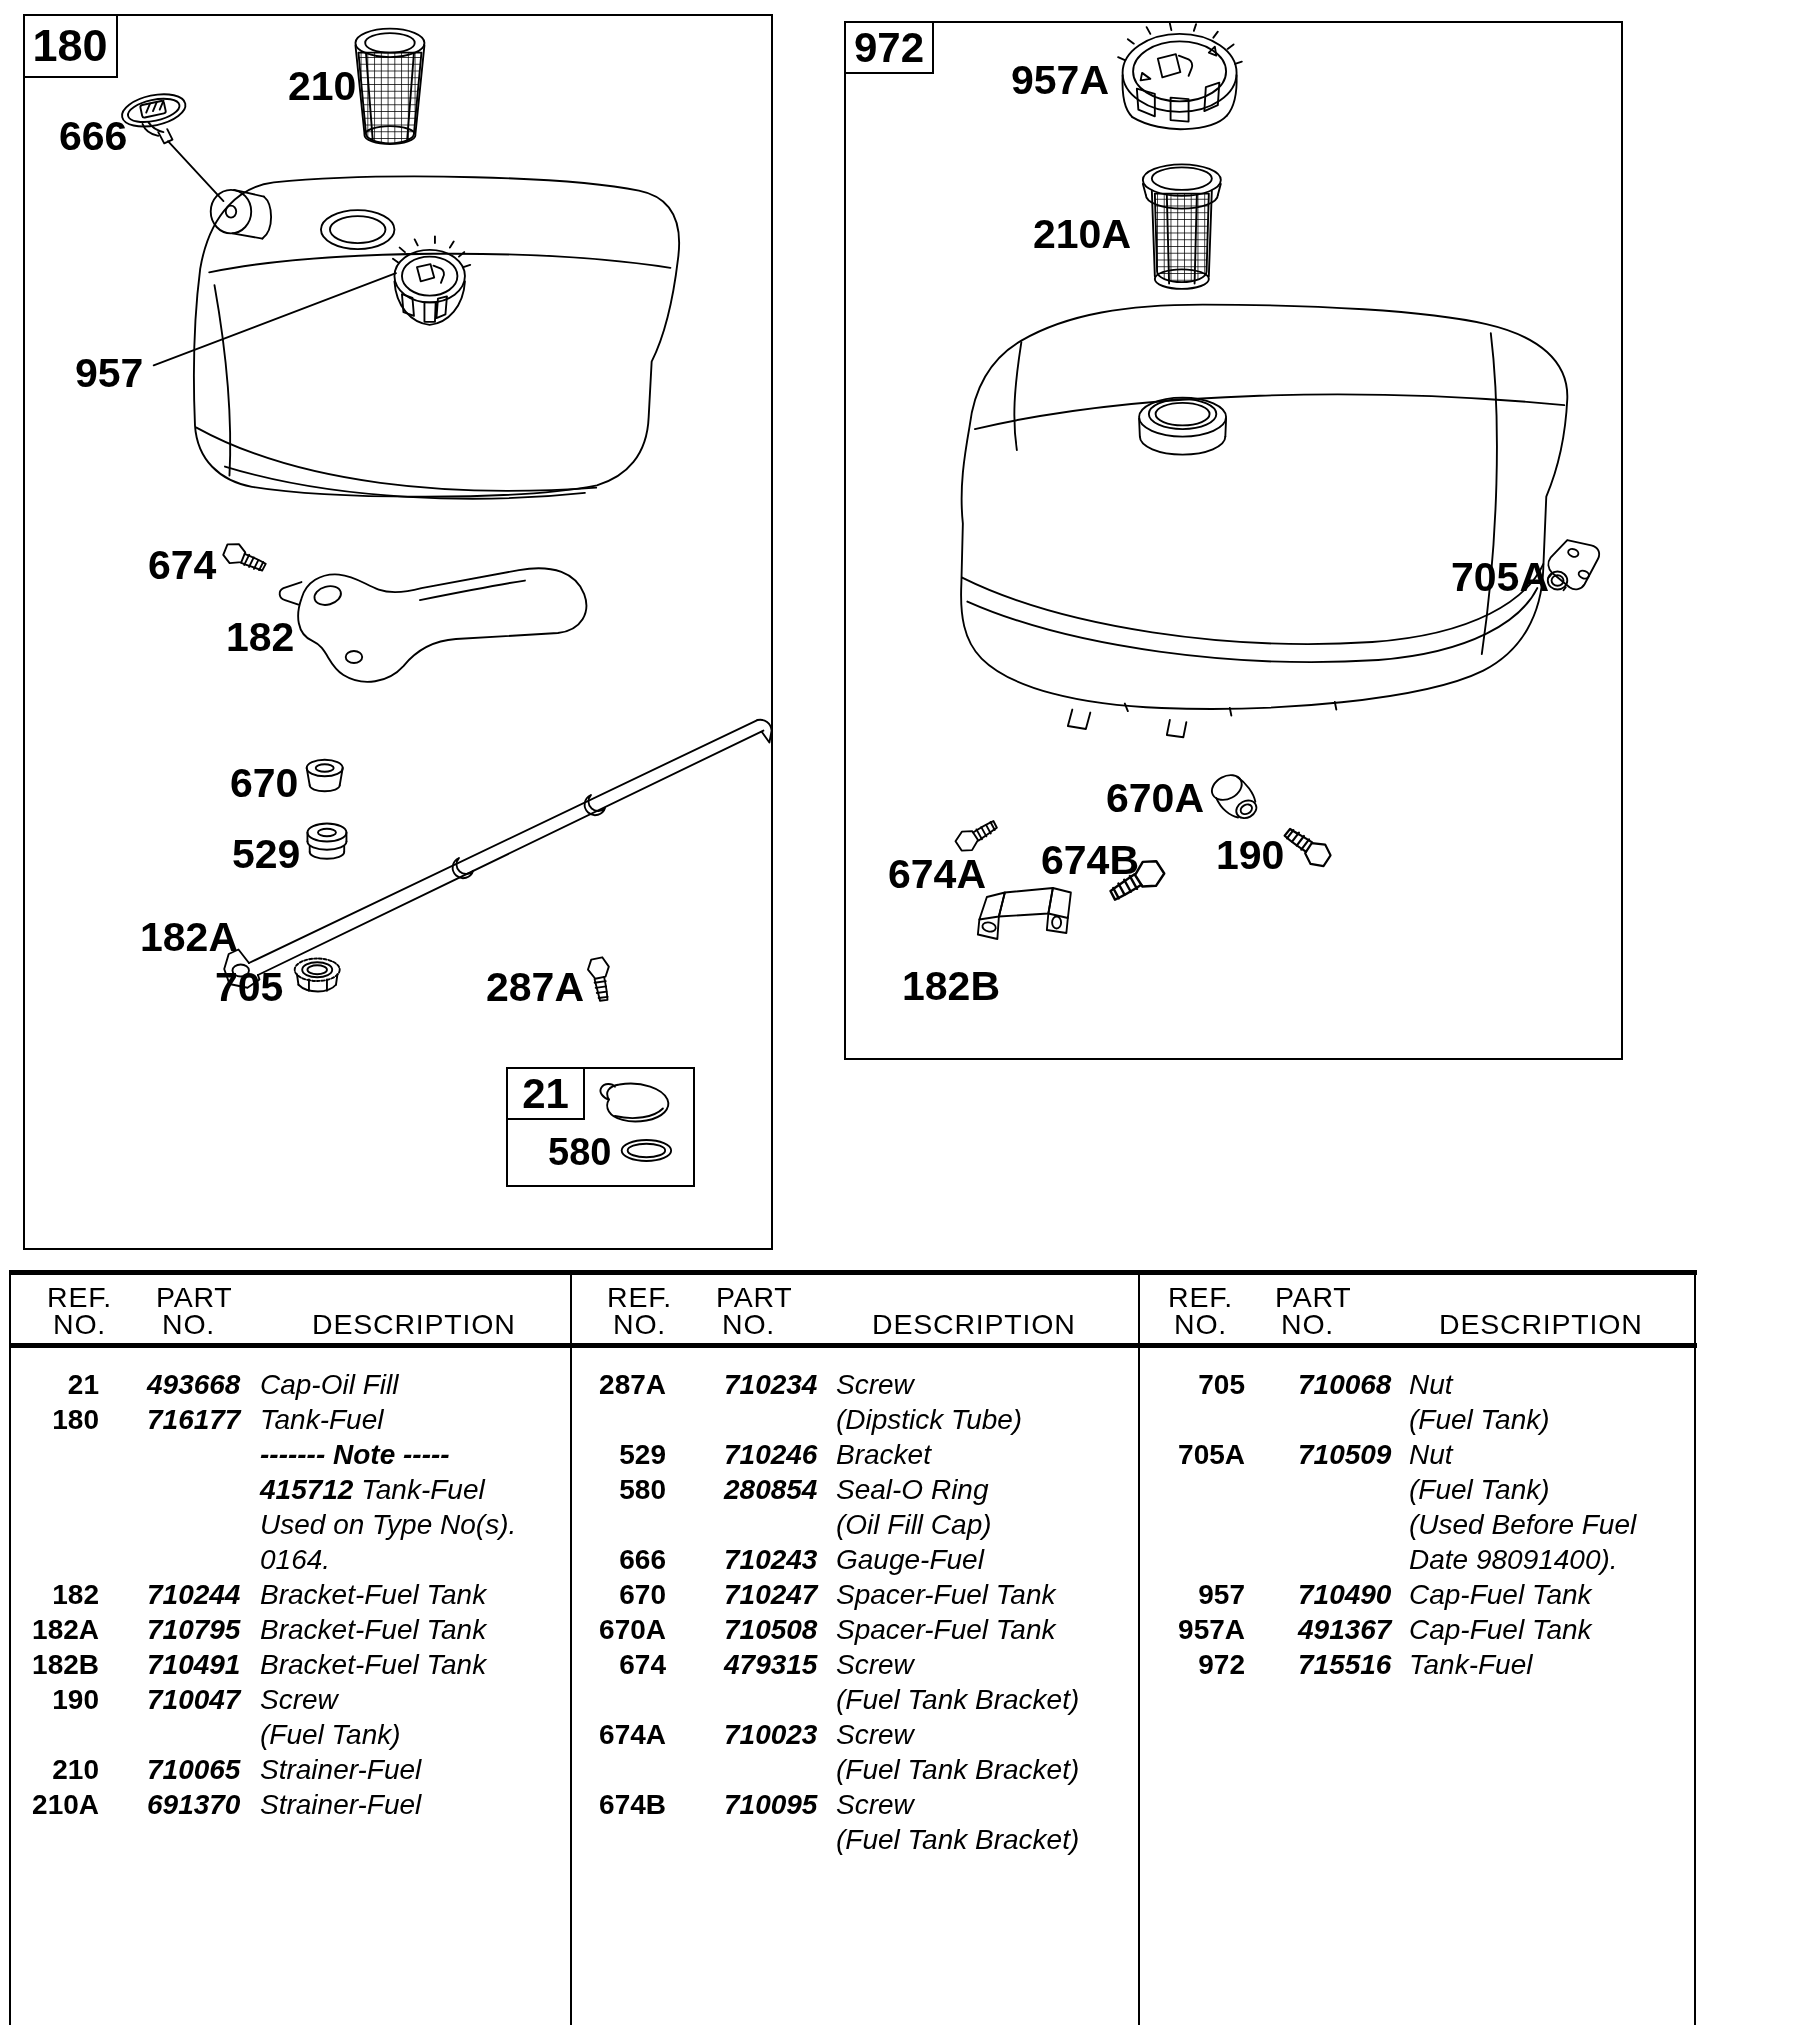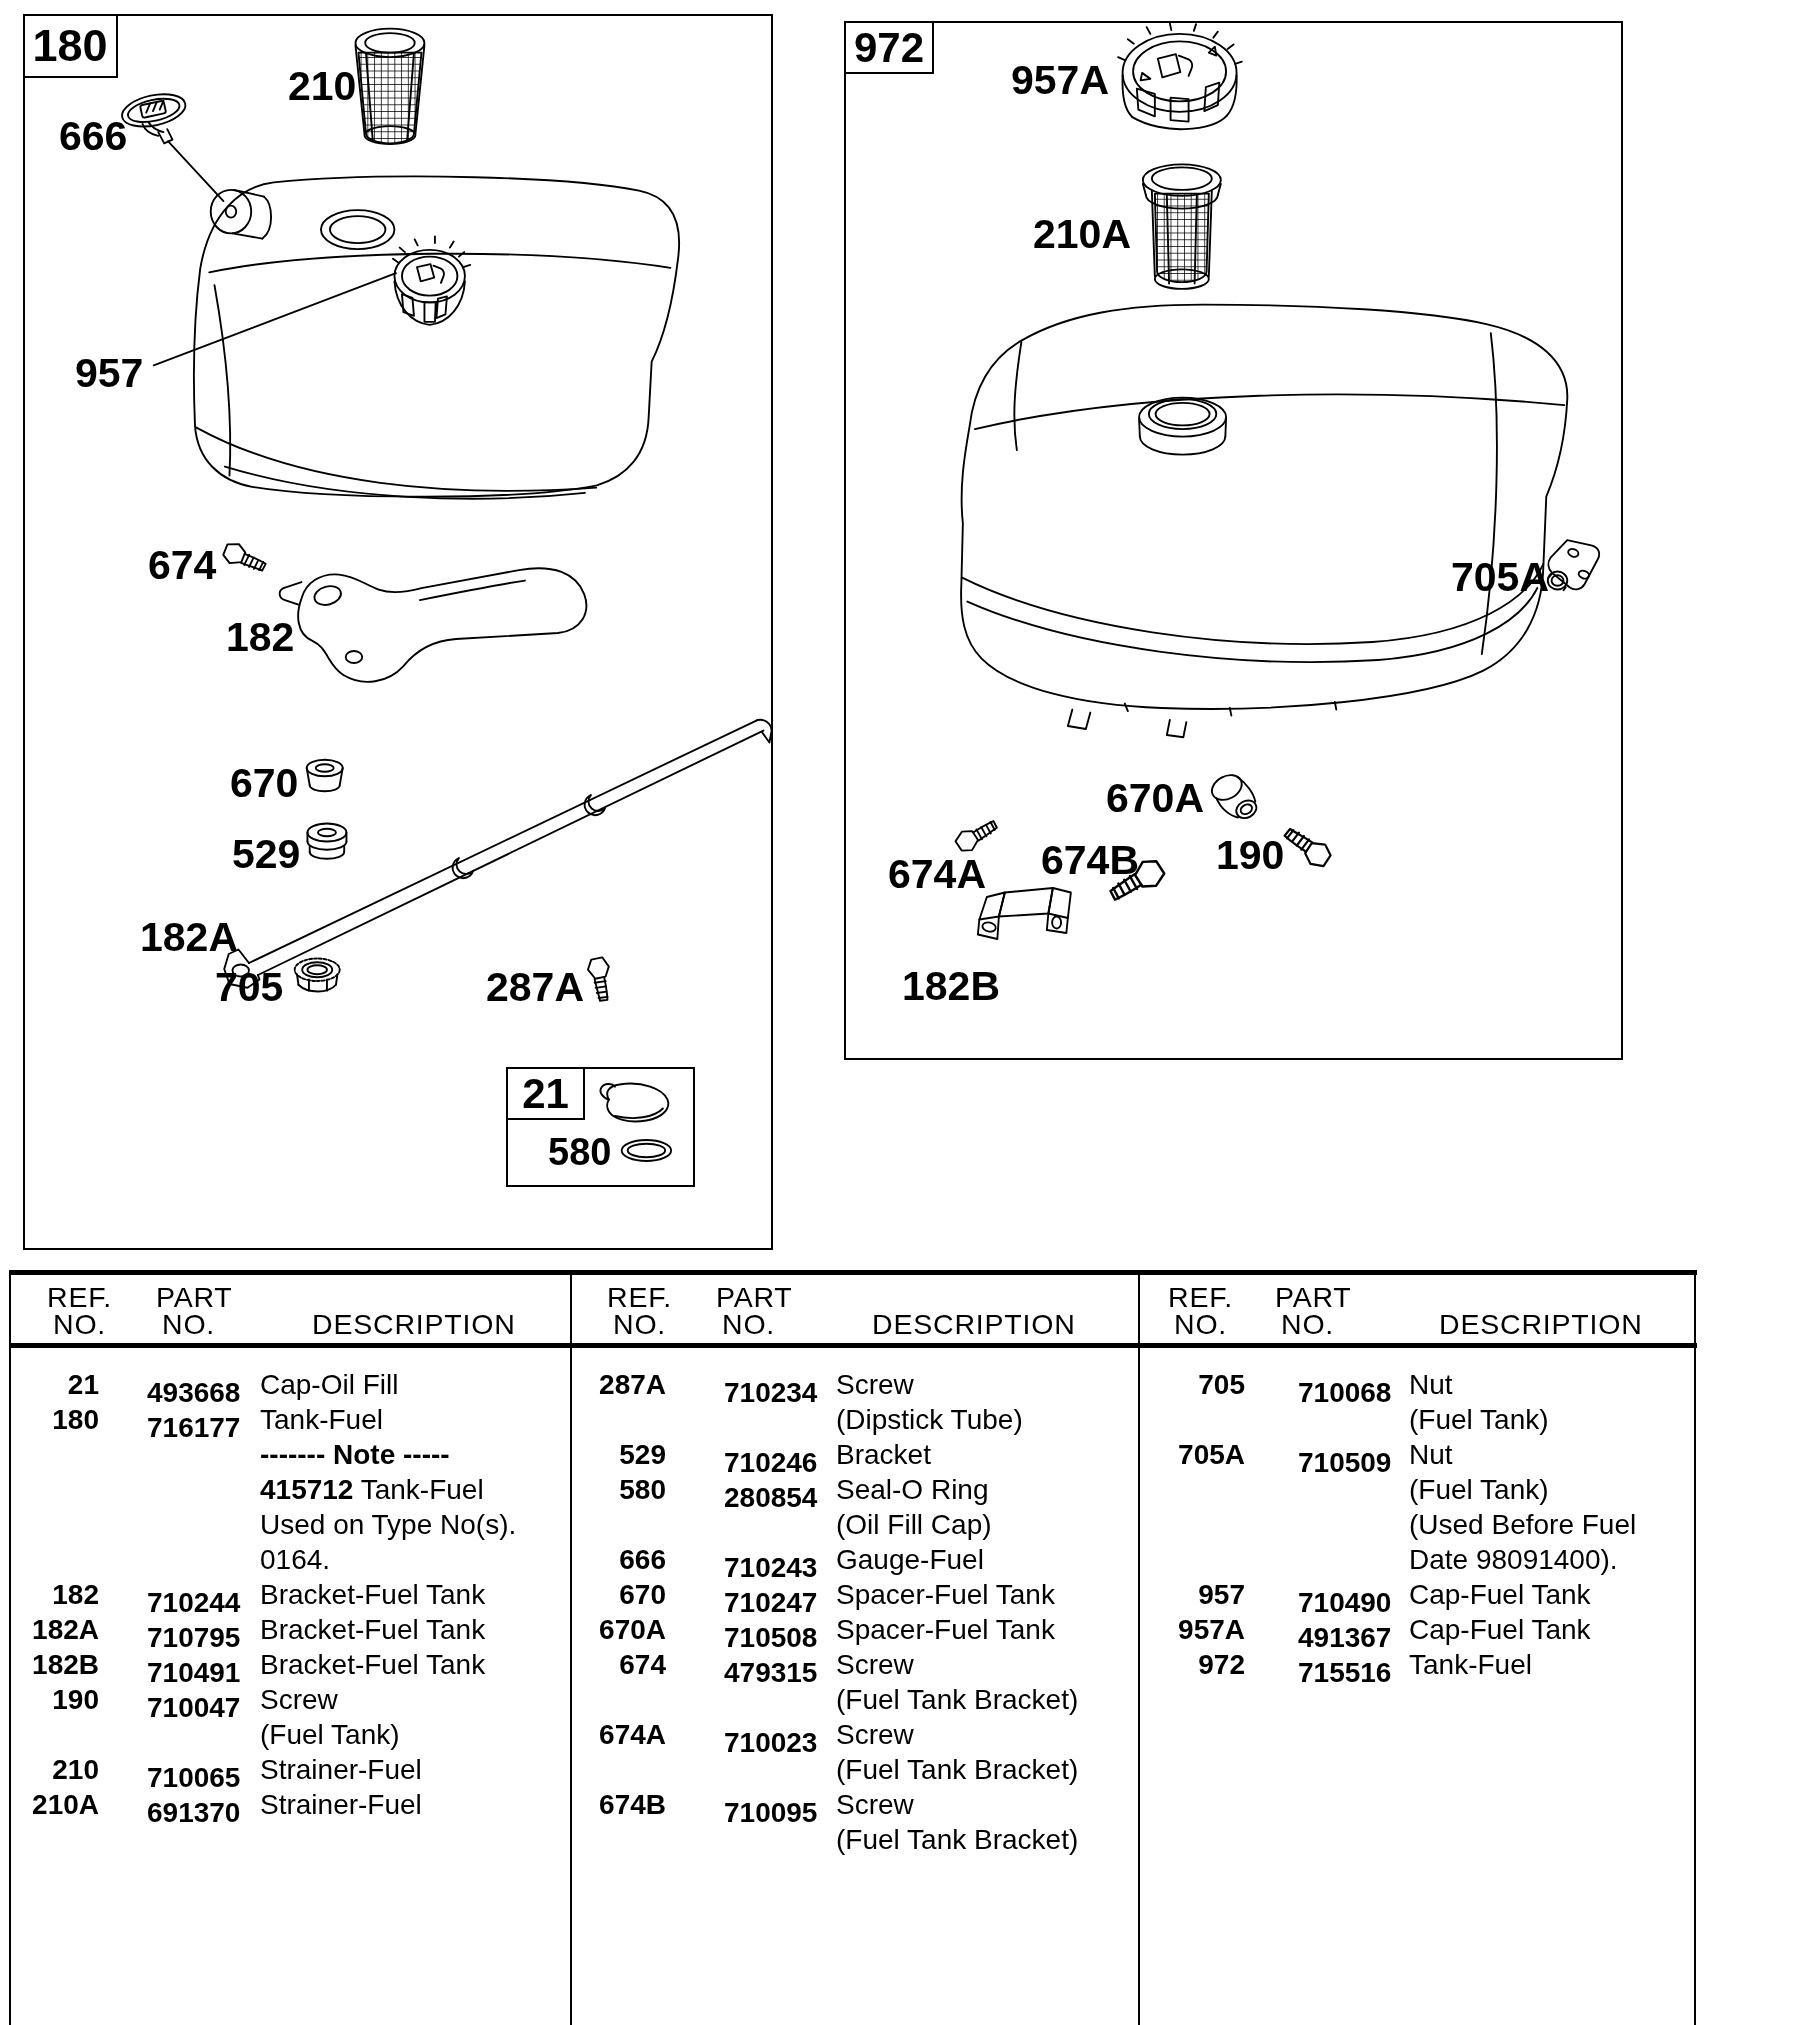--- a/index.html
+++ b/index.html
@@ -10,22 +10,22 @@
   .lblbox{position:absolute;border:2.3px solid #000;box-sizing:border-box;display:flex;
           align-items:center;justify-content:center;font-weight:bold;font-size:45px;background:#fff;}
   .callout{position:absolute;font-weight:bold;font-size:41px;line-height:1;white-space:nowrap;}
   .callout.small{font-size:38px;}
   
   .t-line{position:absolute;background:#000;}
   .th{position:absolute;font-size:28.5px;line-height:1;white-space:nowrap;letter-spacing:0.8px;}
   .tcol{position:absolute;top:1367px;}
   .trow{position:relative;height:35px;font-size:28px;line-height:35px;}
   .trow .ref{position:absolute;left:0;top:0;width:var(--refw);text-align:right;font-weight:bold;white-space:nowrap;}
-  .trow .part{position:absolute;left:var(--partx);top:8px;font-weight:bold;white-space:nowrap;}
-  .trow .desc{position:absolute;left:var(--descx);top:0;white-space:nowrap;}
+  .trow .part{position:absolute;left:var(--partx);top:0;font-weight:bold;white-space:nowrap;font-style:italic;}
+  .trow .desc{position:absolute;left:var(--descx);top:0;white-space:nowrap;font-style:italic;}
   #g1{left:9px;--refw:90px;--partx:138px;--descx:251px;}
   #g2{left:570px;--refw:96px;--partx:154px;--descx:266px;}
   #g3{left:1138px;--refw:107px;--partx:160px;--descx:271px;}
 </style>
 </head>
 <body>
 
 <div class="page">
 
   <svg class="art" width="1811" height="2025" viewBox="0 0 2415 2700" fill="none" stroke="#000" stroke-width="2.5" stroke-linecap="round" stroke-linejoin="round">

